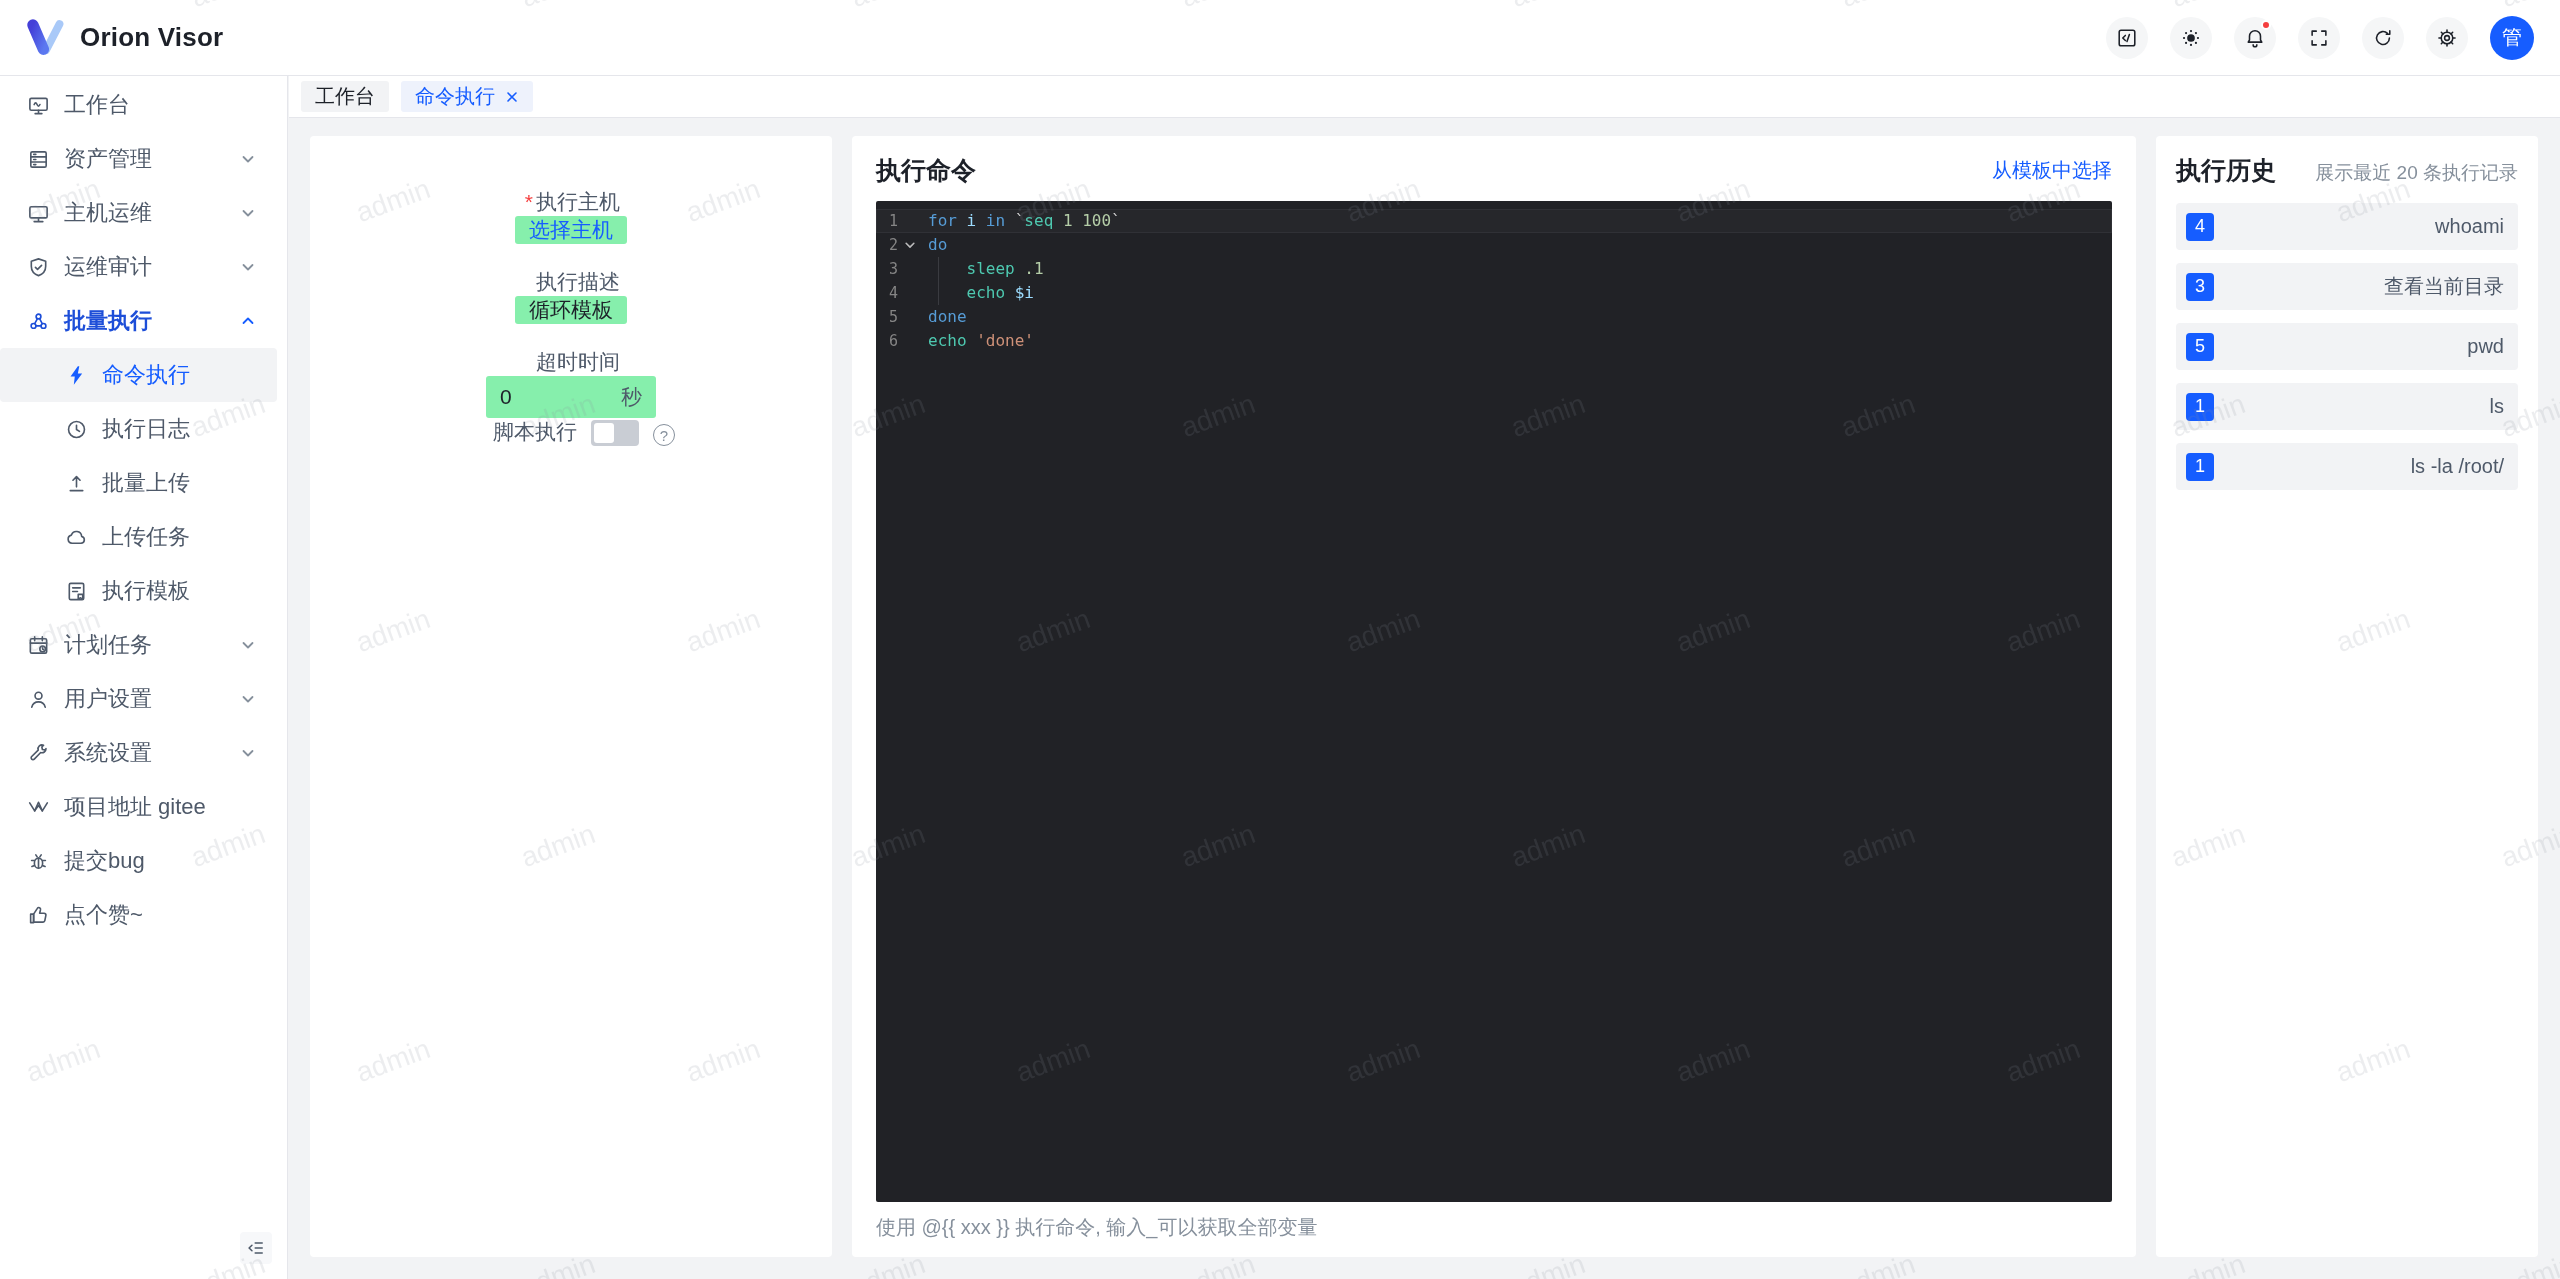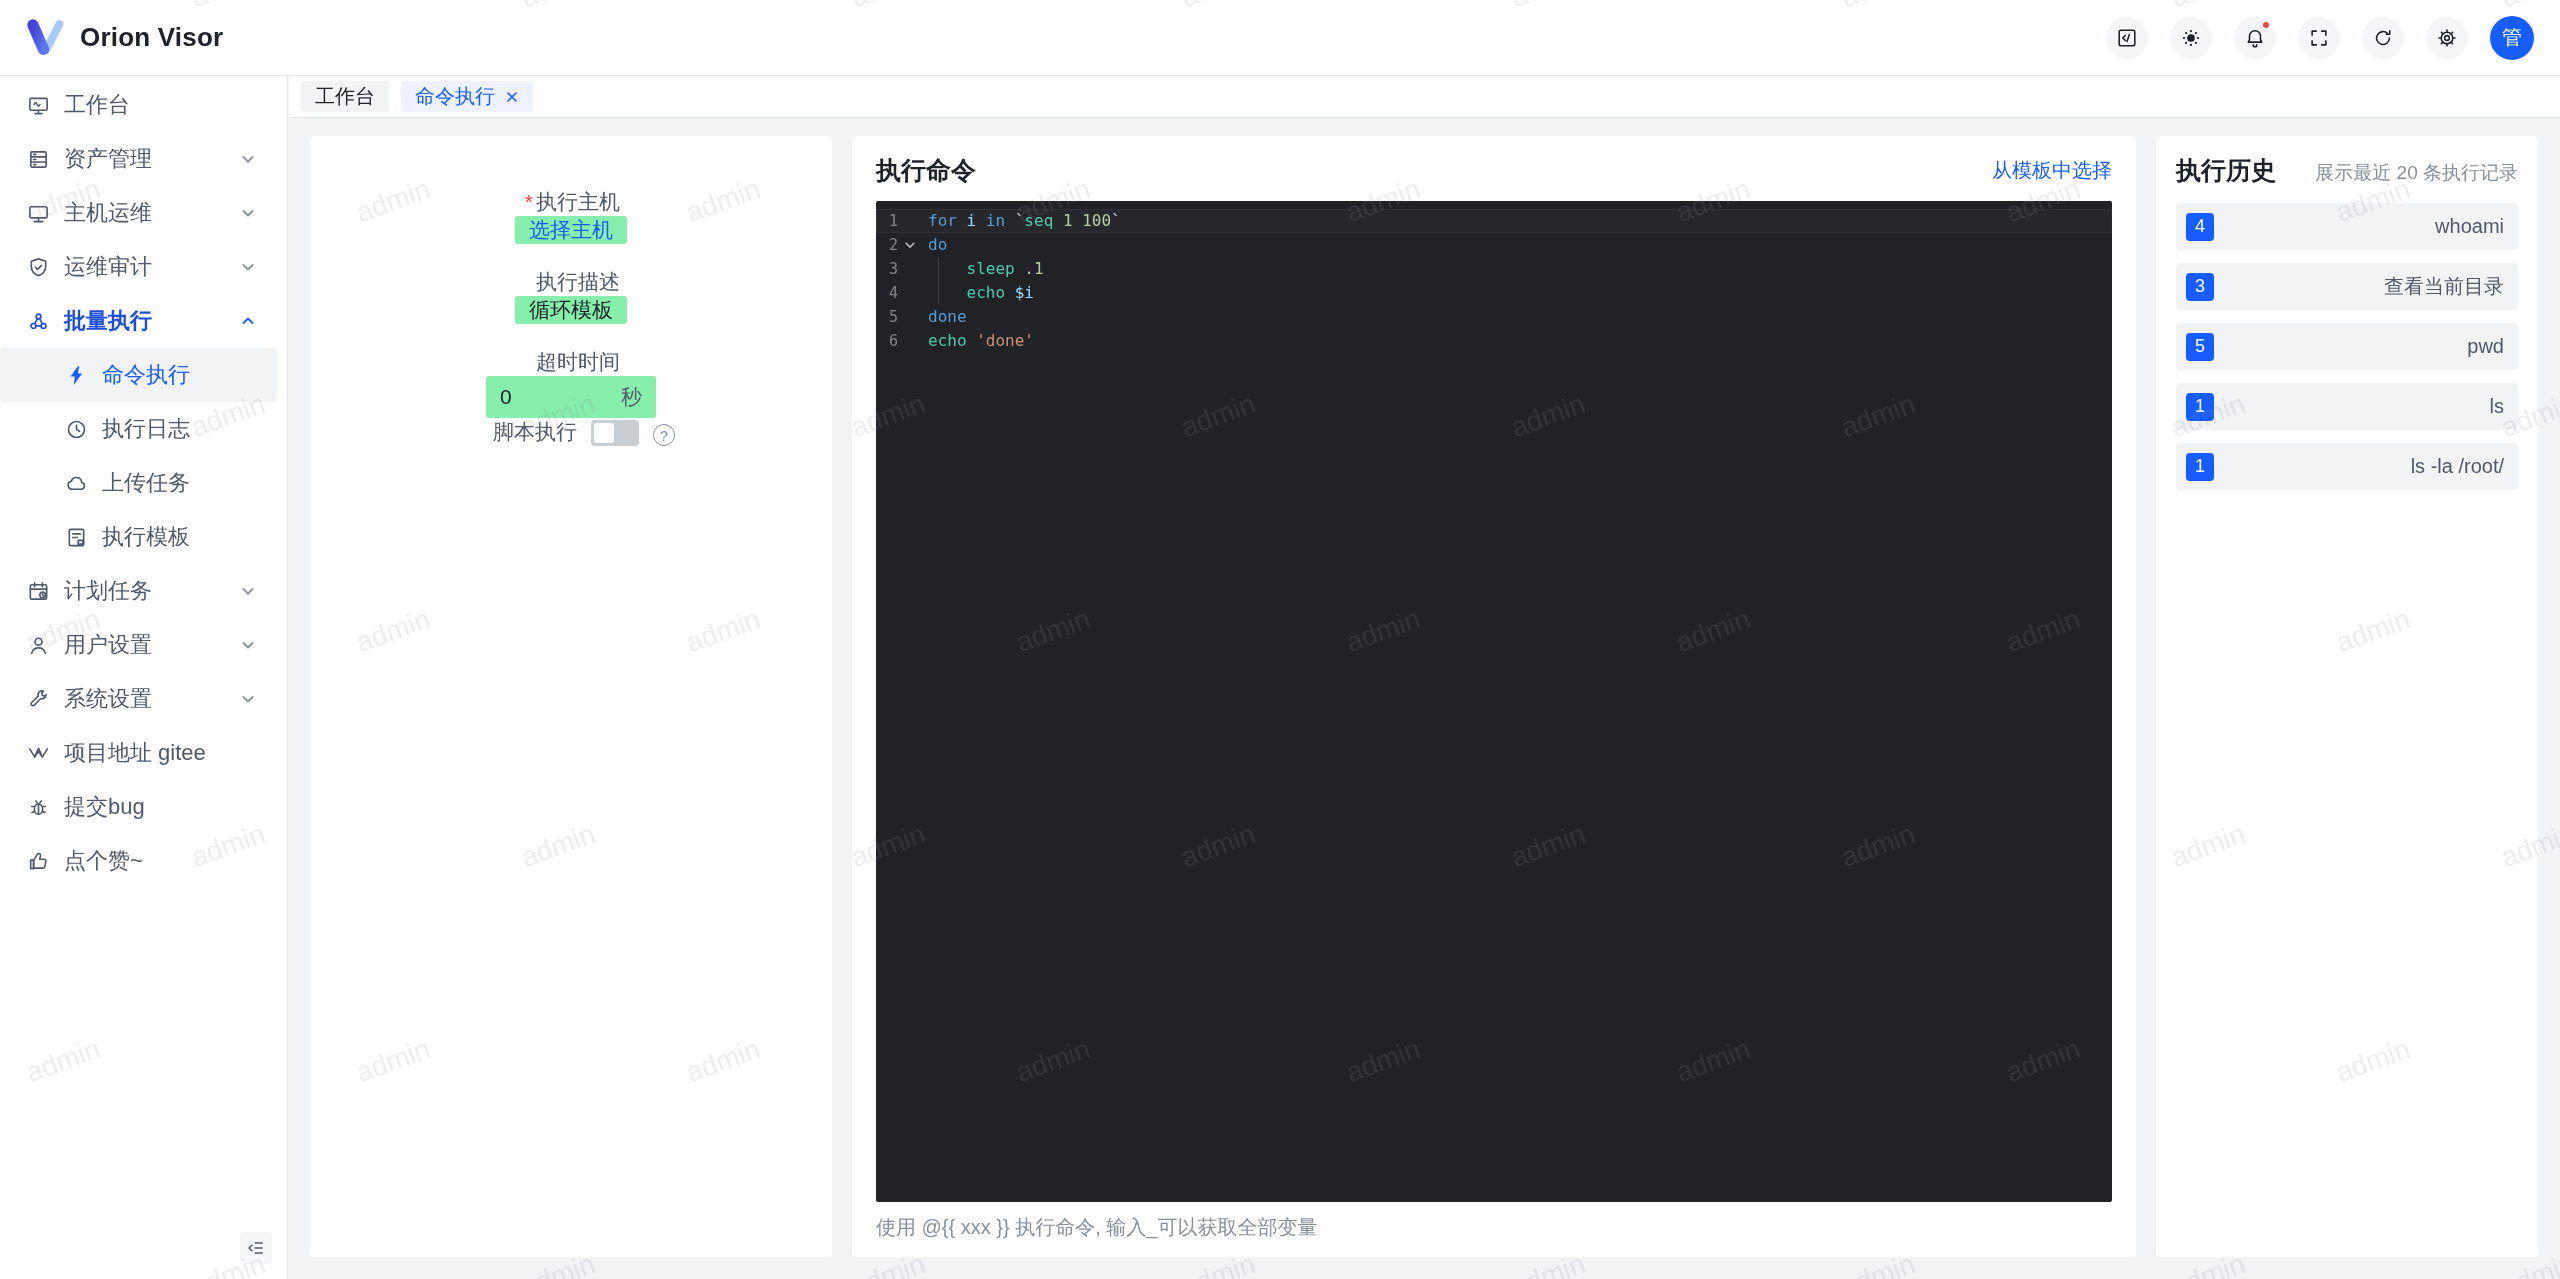--- a/index.html
+++ b/index.html
@@ -275,20 +275,29 @@
           <span class="s-label">命令执行</span>
         </div>
         <div class="side-item sub">
           <span class="s-icon">
             <svg viewBox="0 0 24 24" fill="none" stroke="currentColor" stroke-width="1.7" stroke-linecap="round" stroke-linejoin="round">
               <circle cx="12" cy="12" r="8.3"></circle>
               <path d="M12 7.6V12l3.1 2"></path>
             </svg>
           </span>
           <span class="s-label">执行日志</span>
+        </div>
+        <div class="side-item sub">
+          <span class="s-icon">
+            <svg viewBox="0 0 24 24" fill="none" stroke="currentColor" stroke-width="1.7" stroke-linecap="round" stroke-linejoin="round">
+              <path d="M12 15.5V5.2M8.3 8.6L12 4.9l3.7 3.7"></path>
+              <path d="M5.5 19.5h13"></path>
+            </svg>
+          </span>
+          <span class="s-label">批量上传</span>
         </div>
         <div class="side-item sub">
           <span class="s-icon">
             <svg viewBox="0 0 24 24" fill="none" stroke="currentColor" stroke-width="1.7" stroke-linecap="round" stroke-linejoin="round">
               <path d="M7.3 18a4.3 4.3 0 01-.6-8.5 5.5 5.5 0 0110.7 1.4 3.6 3.6 0 01-.7 7.1z"></path>
             </svg>
           </span>
           <span class="s-label">上传任务</span>
         </div>
         <div class="side-item sub">

